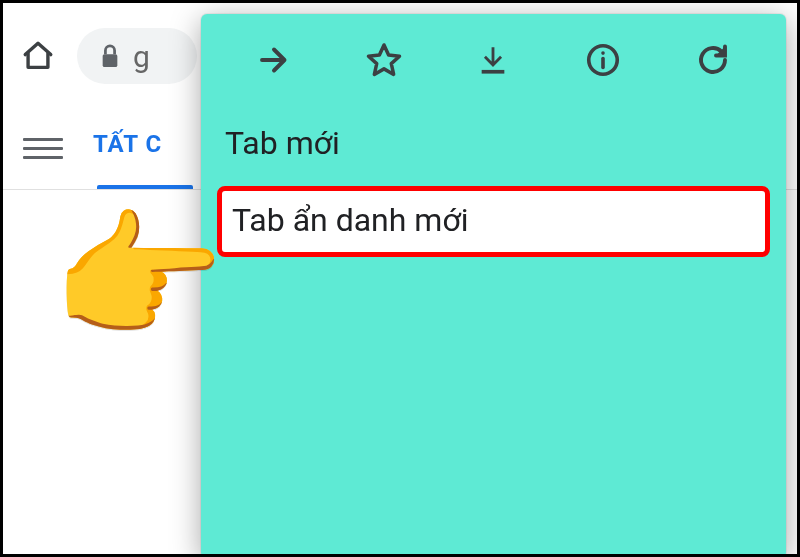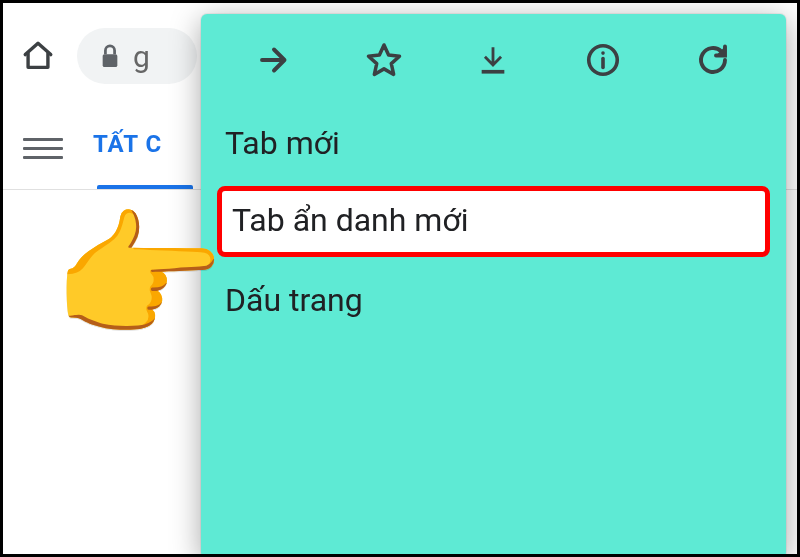--- a/index.html
+++ b/index.html
@@ -206,21 +206,18 @@
       </div>
     </div>
 
     <div class="menu-list">
       <div class="menu-item">
         <span>Tab mới</span>
       </div>
       <div class="menu-item highlight">
         <span>Tab ẩn danh mới</span>
       </div>
-      <div class="menu-item">
-        <span>Dấu trang</span>
-      </div>
     </div>
   </div>
 
   <div class="pointer-hand">👉</div>
 
 </div>
 
 </body></html>

